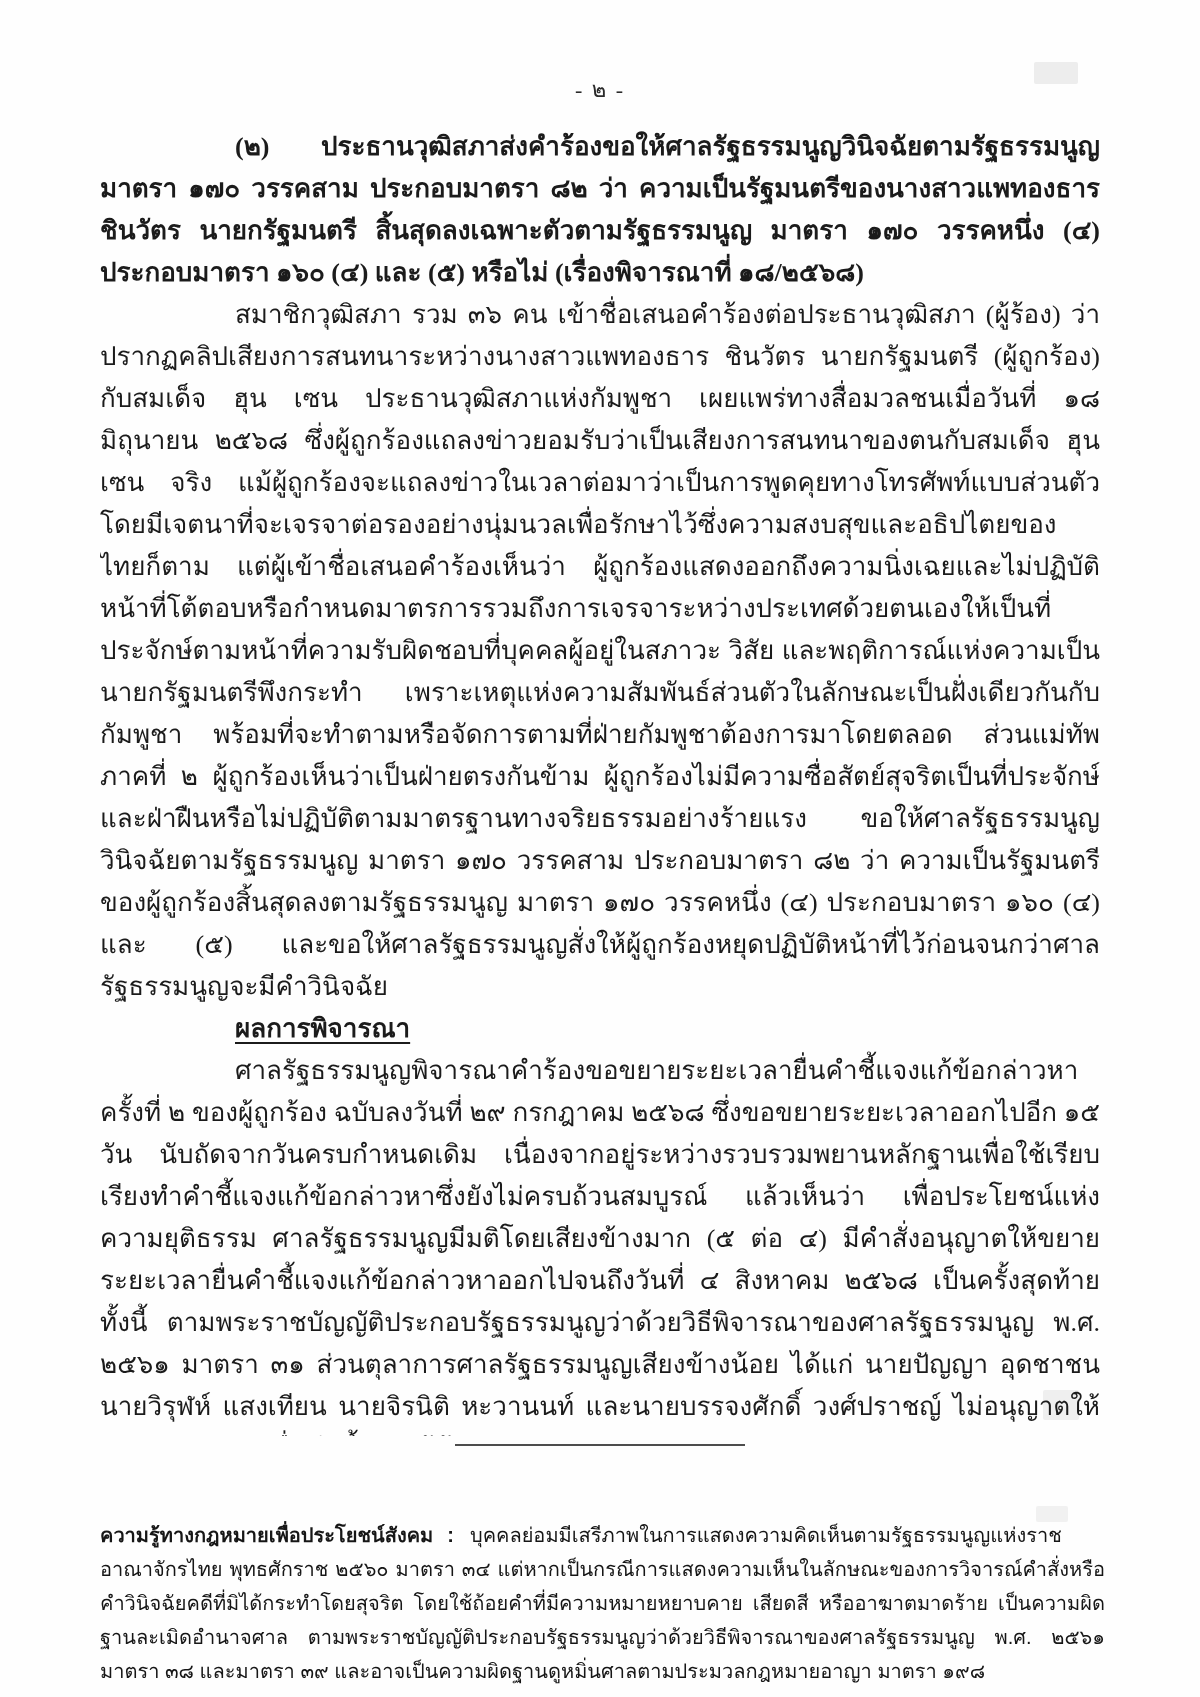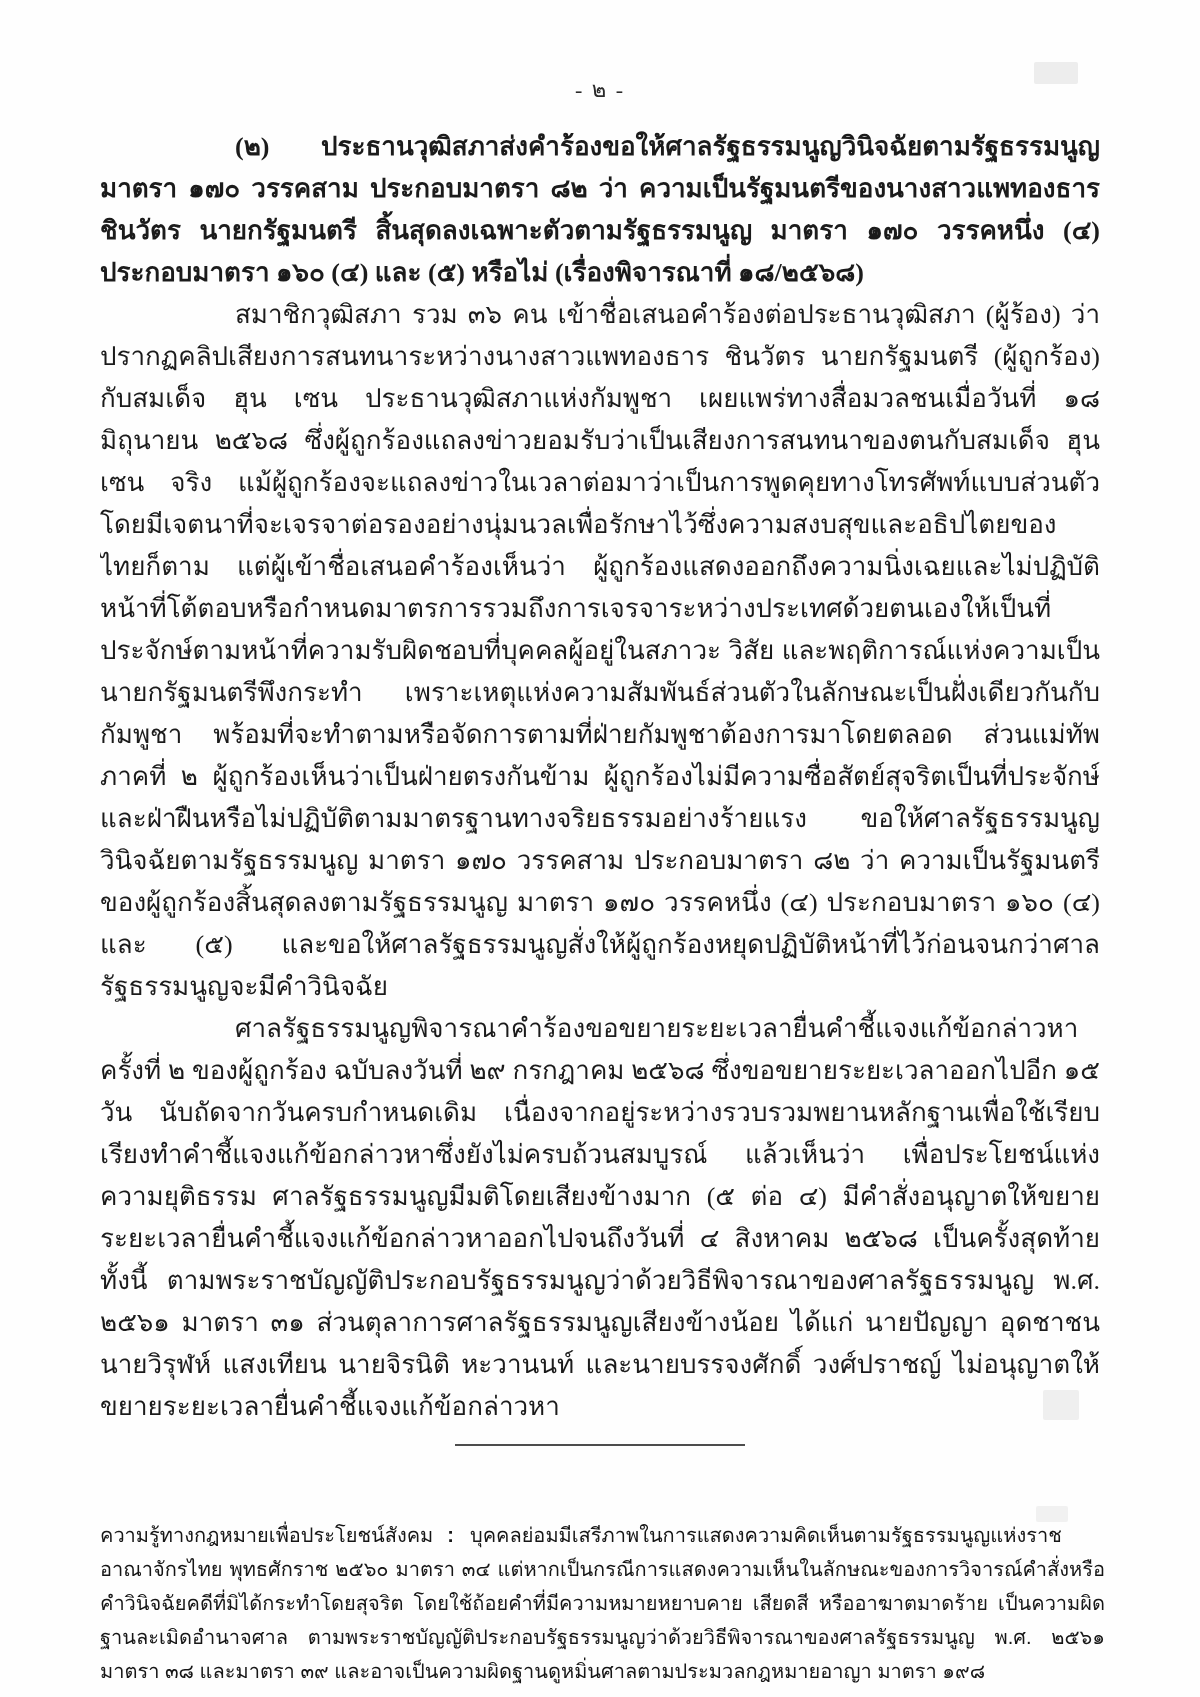--- a/index.html
+++ b/index.html
@@ -71,21 +71,21 @@
     left: 100px;
     width: 1005px;
     font-family: "Liberation Sans", "DejaVu Sans", sans-serif;
     font-size: 20px;
     line-height: 34px;
     text-align: justify;
     text-justify: inter-word;
     color: #161616;
     overflow-wrap: break-word;
   }
-  .footer-lead { font-weight: normal; }
+  .footer-lead { font-weight: bold; }
   .footer-sep {
     display: inline-block;
     margin: 0 16px 0 14px;
     font-weight: bold;
   }
   .scan-artifact {
     position: absolute;
     border-radius: 2px;
   }
   .artifact-1 { left: 1034px; top: 62px;   width: 44px; height: 22px; background: #ededed; }
@@ -102,20 +102,21 @@
   <div class="scan-artifact artifact-1"></div>
   <div class="scan-artifact artifact-2"></div>
   <div class="scan-artifact artifact-3"></div>
 
   <div class="content">
 
     <p class="para bold">(๒) ประธานวุฒิสภาส่งคำร้องขอให้ศาลรัฐธรรมนูญวินิจฉัยตามรัฐธรรมนูญ มาตรา ๑๗๐ วรรคสาม ประกอบมาตรา ๘๒ ว่า ความเป็นรัฐมนตรีของนางสาวแพทองธาร ชินวัตร นายกรัฐมนตรี สิ้นสุดลงเฉพาะตัวตามรัฐธรรมนูญ มาตรา ๑๗๐ วรรคหนึ่ง (๔) ประกอบมาตรา ๑๖๐ (๔) และ (๕) หรือไม่ (เรื่องพิจารณาที่ ๑๘/๒๕๖๘)</p>
 
     <p class="para">สมาชิกวุฒิสภา รวม ๓๖ คน เข้าชื่อเสนอคำร้องต่อประธานวุฒิสภา (ผู้ร้อง) ว่า ปรากฏคลิปเสียงการสนทนาระหว่างนางสาวแพทองธาร ชินวัตร นายกรัฐมนตรี (ผู้ถูกร้อง) กับสมเด็จ ฮุน เซน ประธานวุฒิสภาแห่งกัมพูชา เผยแพร่ทางสื่อมวลชนเมื่อวันที่ ๑๘ มิถุนายน ๒๕๖๘ ซึ่งผู้ถูกร้องแถลงข่าวยอมรับว่าเป็นเสียงการสนทนาของตนกับสมเด็จ ฮุน เซน จริง แม้ผู้ถูกร้องจะแถลงข่าวในเวลาต่อมาว่าเป็นการพูดคุยทางโทรศัพท์แบบส่วนตัวโดยมีเจตนาที่จะเจรจาต่อรองอย่างนุ่มนวลเพื่อรักษาไว้ซึ่งความสงบสุขและอธิปไตยของไทยก็ตาม แต่ผู้เข้าชื่อเสนอคำร้องเห็นว่า ผู้ถูกร้องแสดงออกถึงความนิ่งเฉยและไม่ปฏิบัติหน้าที่โต้ตอบหรือกำหนดมาตรการรวมถึงการเจรจาระหว่างประเทศด้วยตนเองให้เป็นที่ประจักษ์ตามหน้าที่ความรับผิดชอบที่บุคคลผู้อยู่ในสภาวะ วิสัย และพฤติการณ์แห่งความเป็นนายกรัฐมนตรีพึงกระทำ เพราะเหตุแห่งความสัมพันธ์ส่วนตัวในลักษณะเป็นฝั่งเดียวกันกับกัมพูชา พร้อมที่จะทำตามหรือจัดการตามที่ฝ่ายกัมพูชาต้องการมาโดยตลอด ส่วนแม่ทัพภาคที่ ๒ ผู้ถูกร้องเห็นว่าเป็นฝ่ายตรงกันข้าม ผู้ถูกร้องไม่มีความซื่อสัตย์สุจริตเป็นที่ประจักษ์ และฝ่าฝืนหรือไม่ปฏิบัติตามมาตรฐานทางจริยธรรมอย่างร้ายแรง ขอให้ศาลรัฐธรรมนูญวินิจฉัยตามรัฐธรรมนูญ มาตรา ๑๗๐ วรรคสาม ประกอบมาตรา ๘๒ ว่า ความเป็นรัฐมนตรีของผู้ถูกร้องสิ้นสุดลงตามรัฐธรรมนูญ มาตรา ๑๗๐ วรรคหนึ่ง (๔) ประกอบมาตรา ๑๖๐ (๔) และ (๕) และขอให้ศาลรัฐธรรมนูญสั่งให้ผู้ถูกร้องหยุดปฏิบัติหน้าที่ไว้ก่อนจนกว่าศาลรัฐธรรมนูญจะมีคำวินิจฉัย</p>
 
+    <h3 class="section-heading"><span class="underline">ผลการพิจารณา</span></h3>
 
     <p class="para">ศาลรัฐธรรมนูญพิจารณาคำร้องขอขยายระยะเวลายื่นคำชี้แจงแก้ข้อกล่าวหา ครั้งที่ ๒ ของผู้ถูกร้อง ฉบับลงวันที่ ๒๙ กรกฎาคม ๒๕๖๘ ซึ่งขอขยายระยะเวลาออกไปอีก ๑๕ วัน นับถัดจากวันครบกำหนดเดิม เนื่องจากอยู่ระหว่างรวบรวมพยานหลักฐานเพื่อใช้เรียบเรียงทำคำชี้แจงแก้ข้อกล่าวหาซึ่งยังไม่ครบถ้วนสมบูรณ์ แล้วเห็นว่า เพื่อประโยชน์แห่งความยุติธรรม ศาลรัฐธรรมนูญมีมติโดยเสียงข้างมาก (๕ ต่อ ๔) มีคำสั่งอนุญาตให้ขยายระยะเวลายื่นคำชี้แจงแก้ข้อกล่าวหาออกไปจนถึงวันที่ ๔ สิงหาคม ๒๕๖๘ เป็นครั้งสุดท้าย ทั้งนี้ ตามพระราชบัญญัติประกอบรัฐธรรมนูญว่าด้วยวิธีพิจารณาของศาลรัฐธรรมนูญ พ.ศ. ๒๕๖๑ มาตรา ๓๑ ส่วนตุลาการศาลรัฐธรรมนูญเสียงข้างน้อย ได้แก่ นายปัญญา อุดชาชน นายวิรุฬห์ แสงเทียน นายจิรนิติ หะวานนท์ และนายบรรจงศักดิ์ วงศ์ปราชญ์ ไม่อนุญาตให้ขยายระยะเวลายื่นคำชี้แจงแก้ข้อกล่าวหา</p>
 
   </div>
 
   <div class="divider"></div>
 
   <p class="footer"><span class="footer-lead">ความรู้ทางกฎหมายเพื่อประโยชน์สังคม</span><span class="footer-sep">:</span><span class="footer-text">บุคคลย่อมมีเสรีภาพในการแสดงความคิดเห็นตามรัฐธรรมนูญแห่งราชอาณาจักรไทย พุทธศักราช ๒๕๖๐ มาตรา ๓๔ แต่หากเป็นกรณีการแสดงความเห็นในลักษณะของการวิจารณ์คำสั่งหรือคำวินิจฉัยคดีที่มิได้กระทำโดยสุจริต โดยใช้ถ้อยคำที่มีความหมายหยาบคาย เสียดสี หรืออาฆาตมาดร้าย เป็นความผิดฐานละเมิดอำนาจศาล ตามพระราชบัญญัติประกอบรัฐธรรมนูญว่าด้วยวิธีพิจารณาของศาลรัฐธรรมนูญ พ.ศ. ๒๕๖๑ มาตรา ๓๘ และมาตรา ๓๙ และอาจเป็นความผิดฐานดูหมิ่นศาลตามประมวลกฎหมายอาญา มาตรา ๑๙๘</span></p>
 
 </div>

